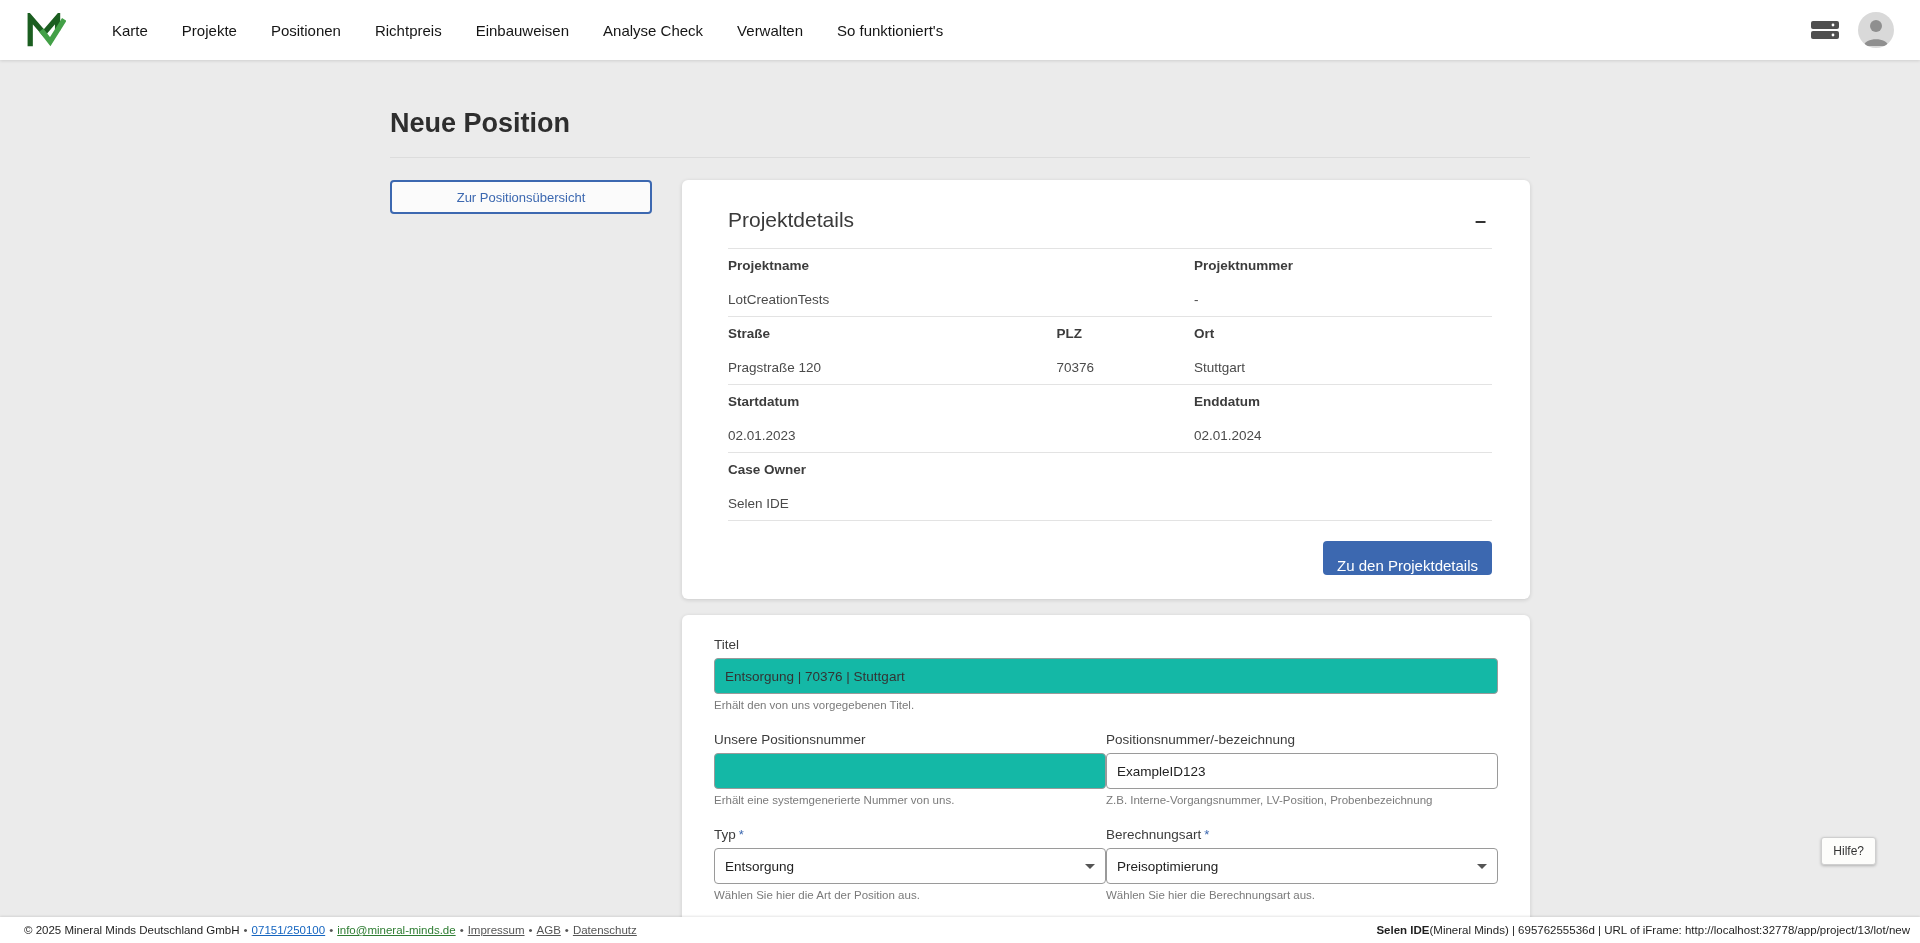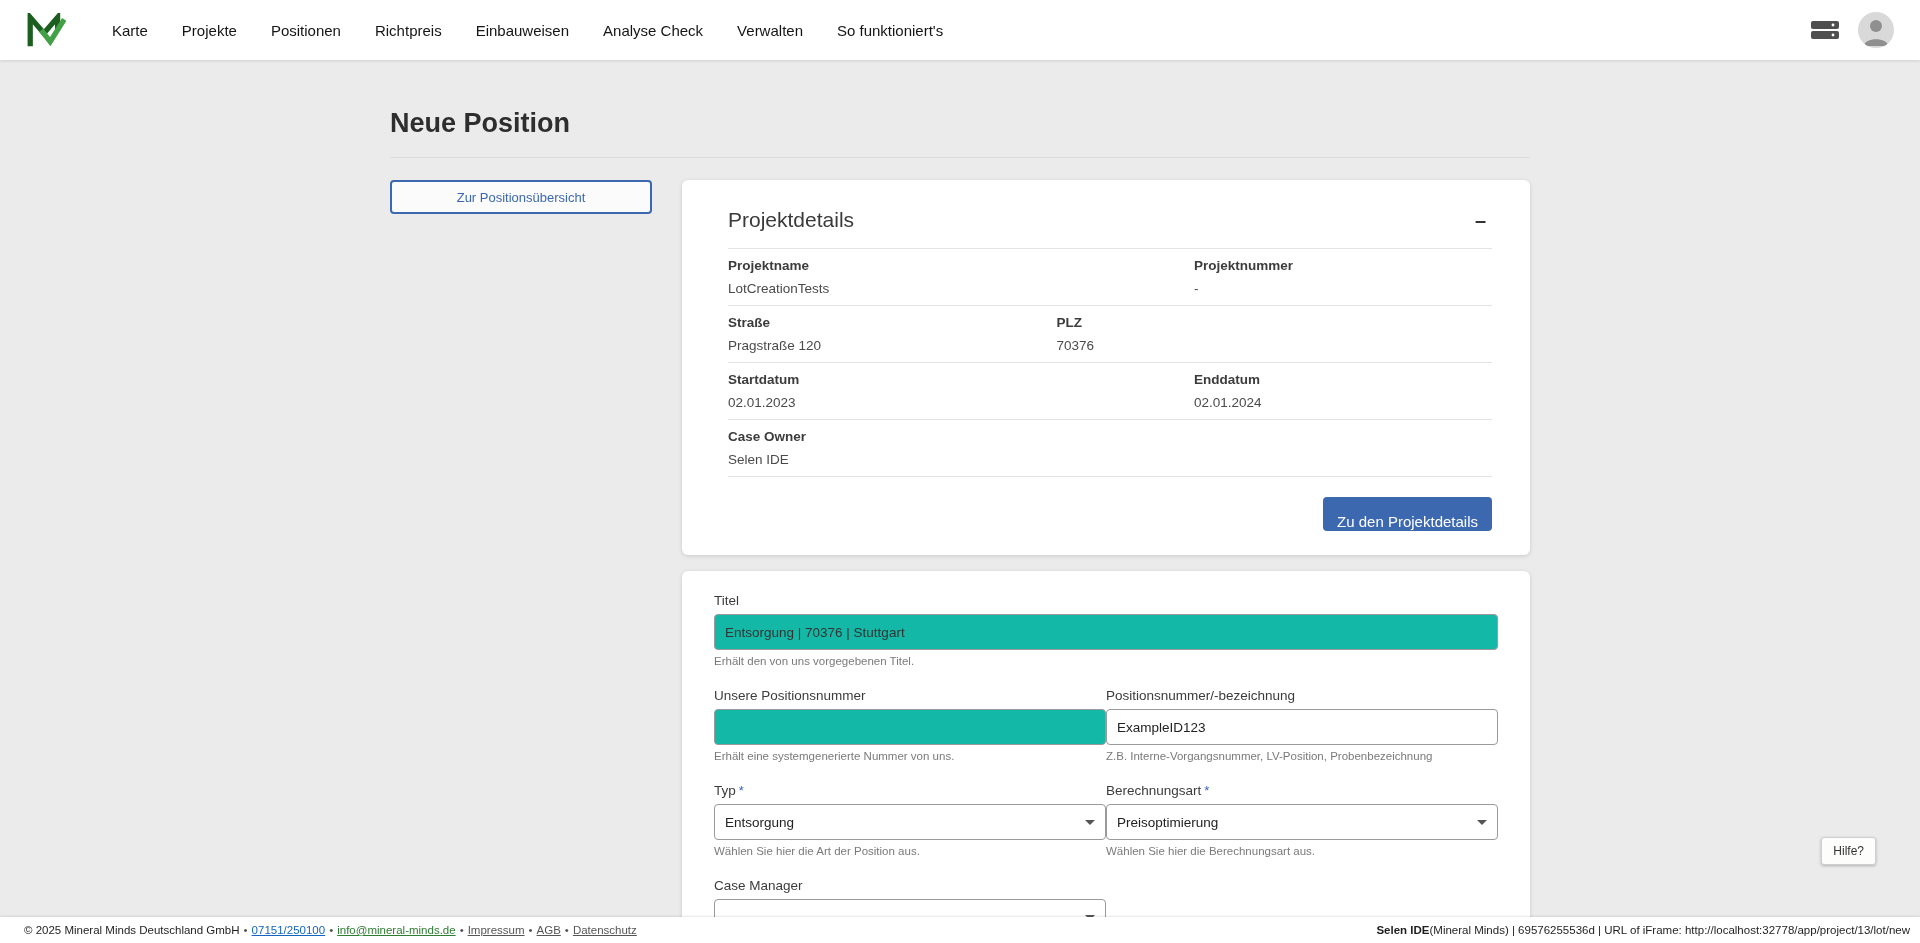--- a/index.html
+++ b/index.html
@@ -44,21 +44,21 @@
   
   .project-card{padding:26px 38px 24px 46px;}
   .card-head{display:flex;justify-content:space-between;align-items:center;}
   .card-title{font-size:21px;font-weight:400;color:#3a3a3a;}
   .collapse-btn{background:none;border:none;font-size:20px;font-weight:700;color:#333;cursor:pointer;line-height:1;padding:4px 6px;}
   .ptable{margin-top:14px;border-top:1px solid var(--border);}
   .prow{display:grid;grid-template-columns:43% 18% 39%;padding:9px 0;border-bottom:1px solid var(--border);}
   .span2{grid-column:span 2;}
   .span3{grid-column:span 3;}
   .flabel{font-size:13.5px;font-weight:700;color:var(--label);}
-  .fvalue{font-size:13.5px;color:#4a4a4a;margin-top:8px;}
+  .fvalue{font-size:13.5px;color:#4a4a4a;margin-top:19px;}
   .card-actions{display:flex;justify-content:flex-end;margin-top:20px;}
   .btn-primary{
     background:var(--blue);color:#fff;border:none;border-radius:4px;height:34px;
     padding:16px 14px;font-size:15px;cursor:pointer;font-family:inherit;
   }
   
   .form-card{padding:22px 32px 60px 32px;}
   .field-label{font-size:13.5px;color:var(--label);}
   .req{color:var(--blue);margin-left:3px;font-size:13px;}
   .tf{
@@ -160,20 +160,24 @@
 
           <div class="prow">
             <div>
               <div class="flabel">Straße</div>
               <div class="fvalue">Pragstraße 120</div>
             </div>
             <div>
               <div class="flabel">PLZ</div>
               <div class="fvalue">70376</div>
             </div>
+            <div>
+              <div class="flabel">Ort</div>
+              <div class="fvalue">Stuttgart</div>
+            </div>
           </div>
 
           <div class="prow">
             <div class="span2">
               <div class="flabel">Startdatum</div>
               <div class="fvalue">02.01.2023</div>
             </div>
             <div>
               <div class="flabel">Enddatum</div>
               <div class="fvalue">02.01.2024</div>

